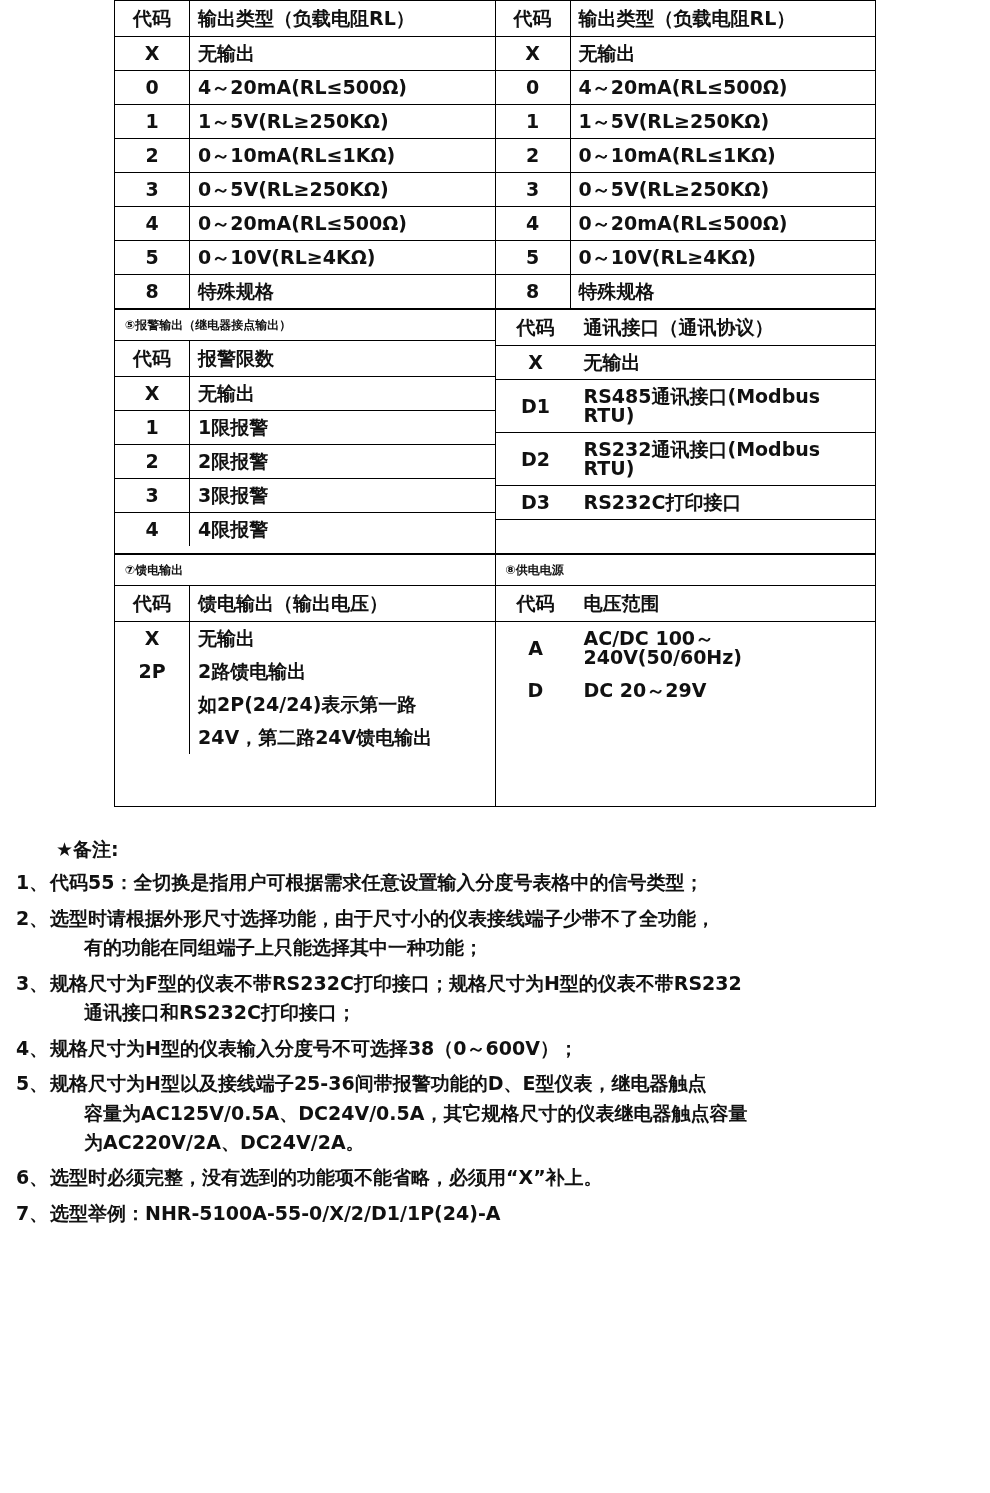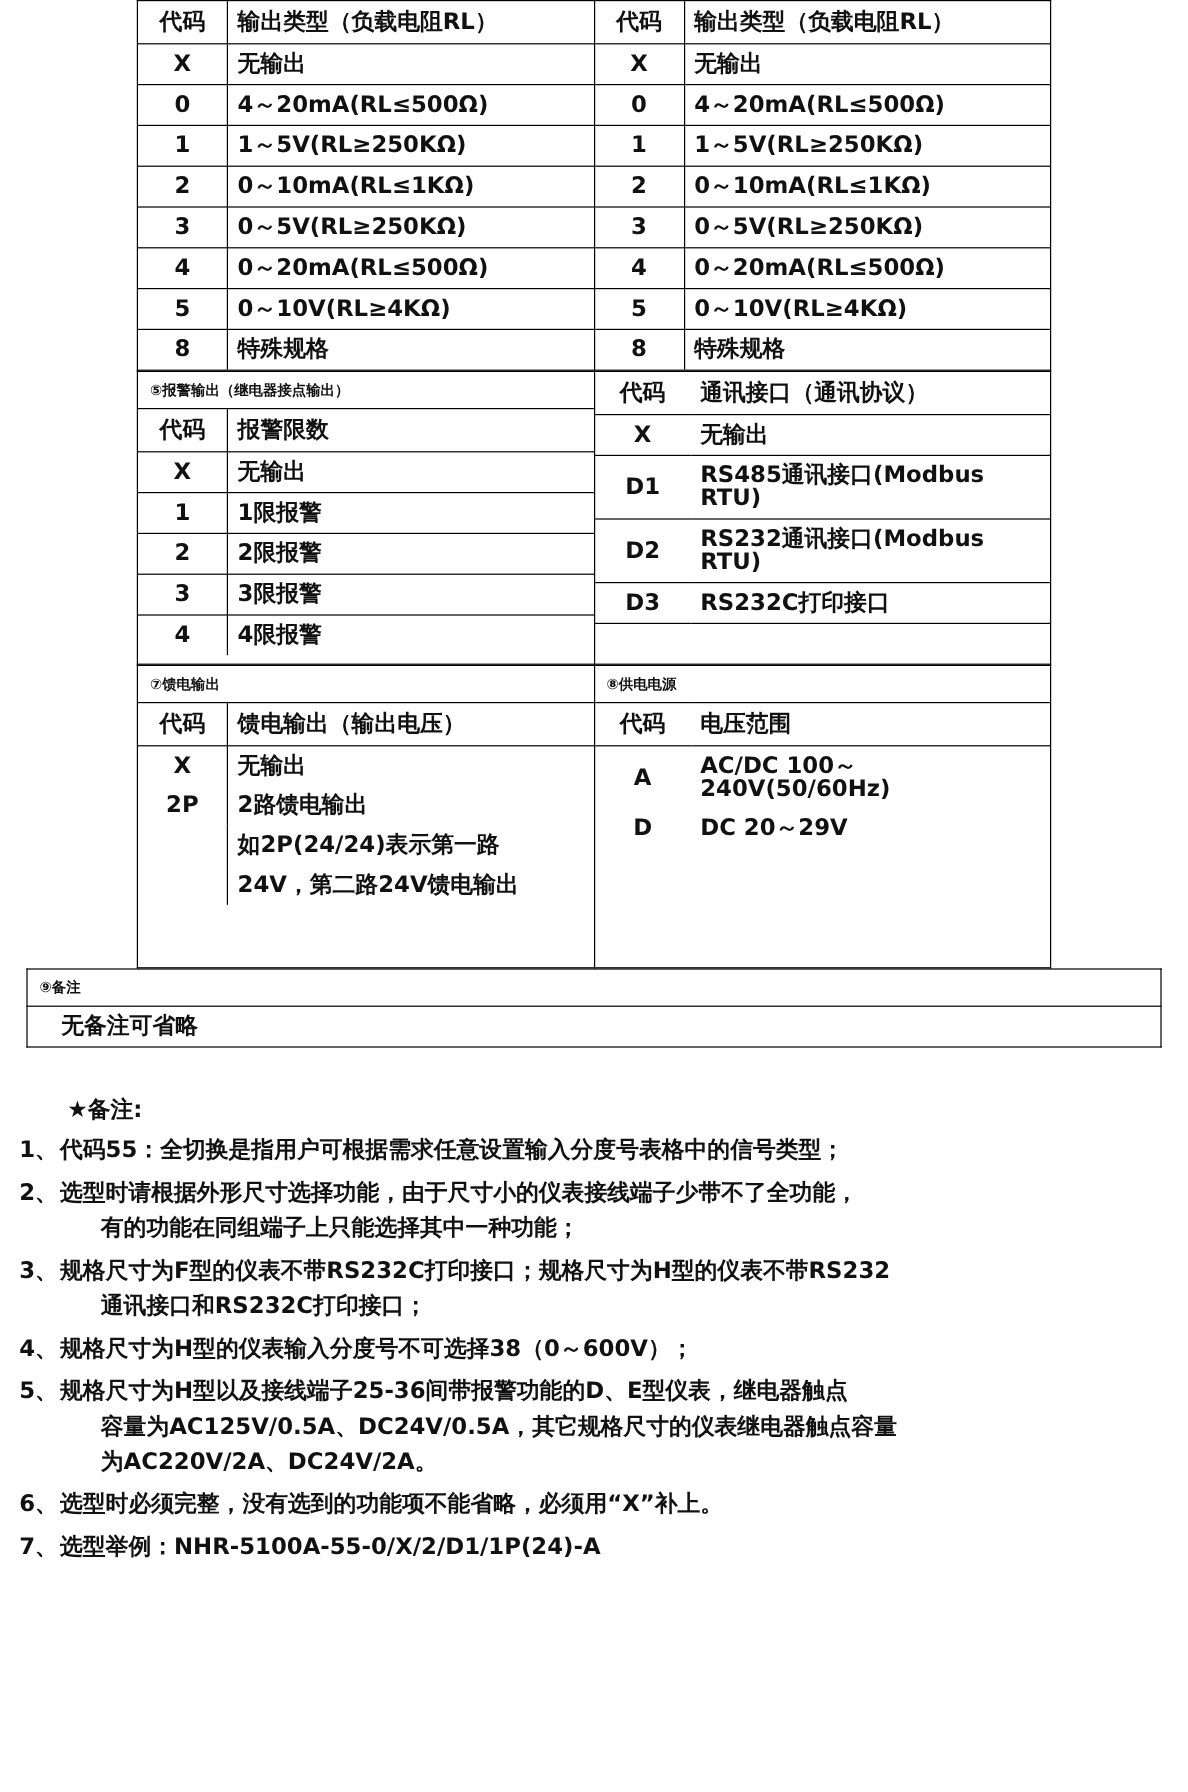--- a/index.html
+++ b/index.html
@@ -30,21 +30,21 @@
   .twocol{width:762px;margin:0 auto;border-collapse:collapse;}
   .twocol>tbody>tr>td{border:1px solid #000;padding:0;vertical-align:top;width:50%;}
   .inner{width:100%;border-collapse:collapse;}
   .inner td{border:none;border-bottom:1px solid #000;}
   .inner tr:last-child td{border-bottom:none;}
   .inner td.code{border-right:1px solid #000;}
 
   .fullrow{width:946px;margin:0 auto;border-collapse:collapse;}
   .fullrow td{border:1px solid #000;}
 
-  .notes{width:946px;margin:38px auto 0 auto;font-size:19px;line-height:1.55;}
+  .notes{width:946px;margin:28px auto 0 auto;font-size:19px;line-height:1.55;}
   .notes .star{font-weight:bold;margin-left:34px;margin-bottom:4px;}
   .notes ol{list-style:none;margin:0;padding:0;}
   .notes li{
     margin:0 0 6px 0;
     padding-left:62px;
     text-indent:-34px;
     font-weight:bold;
   }
   .notes li .num{display:inline-block;}
 </style>
@@ -276,30 +276,20 @@
                   <td class="codeW cell">&nbsp;</td>
                   <td class="txt cell">&nbsp;</td>
                 </tr>
         </tbody>
             </table>
       </td>
     </tr>
   </tbody>
     </table>
 
-  <table class="fullrow">
-    <tbody>
-        <tr class="secthdr">
-      <td class="txt cell">⑨备注</td>
-    </tr>
-    <tr>
-      <td class="txt cell" style="padding-left:28px;">无备注可省略</td>
-    </tr>
-  </tbody>
-    </table>
 
   <div class="notes">
     <div class="star">★备注:</div>
     <ol>
       <li><span class="num">1、</span><span>代码55：全切换是指用户可根据需求任意设置输入分度号表格中的信号类型；</span></li>
       <li><span class="num">2、</span><span>选型时请根据外形尺寸选择功能，由于尺寸小的仪表接线端子少带不了全功能，</span><br><span style="display:inline-block;margin-left:34px">有的功能在同组端子上只能选择其中一种功能；</span></li>
       <li><span class="num">3、</span><span>规格尺寸为F型的仪表不带RS232C打印接口；规格尺寸为H型的仪表不带RS232</span><br><span style="display:inline-block;margin-left:34px">通讯接口和RS232C打印接口；</span></li>
       <li><span class="num">4、</span><span>规格尺寸为H型的仪表输入分度号不可选择38（0～600V）；</span></li>
       <li><span class="num">5、</span><span>规格尺寸为H型以及接线端子25-36间带报警功能的D、E型仪表，继电器触点</span><br><span style="display:inline-block;margin-left:34px">容量为AC125V/0.5A、DC24V/0.5A，其它规格尺寸的仪表继电器触点容量</span><br><span style="display:inline-block;margin-left:34px">为AC220V/2A、DC24V/2A。</span></li>
       <li><span class="num">6、</span><span>选型时必须完整，没有选到的功能项不能省略，必须用“X”补上。</span></li>

